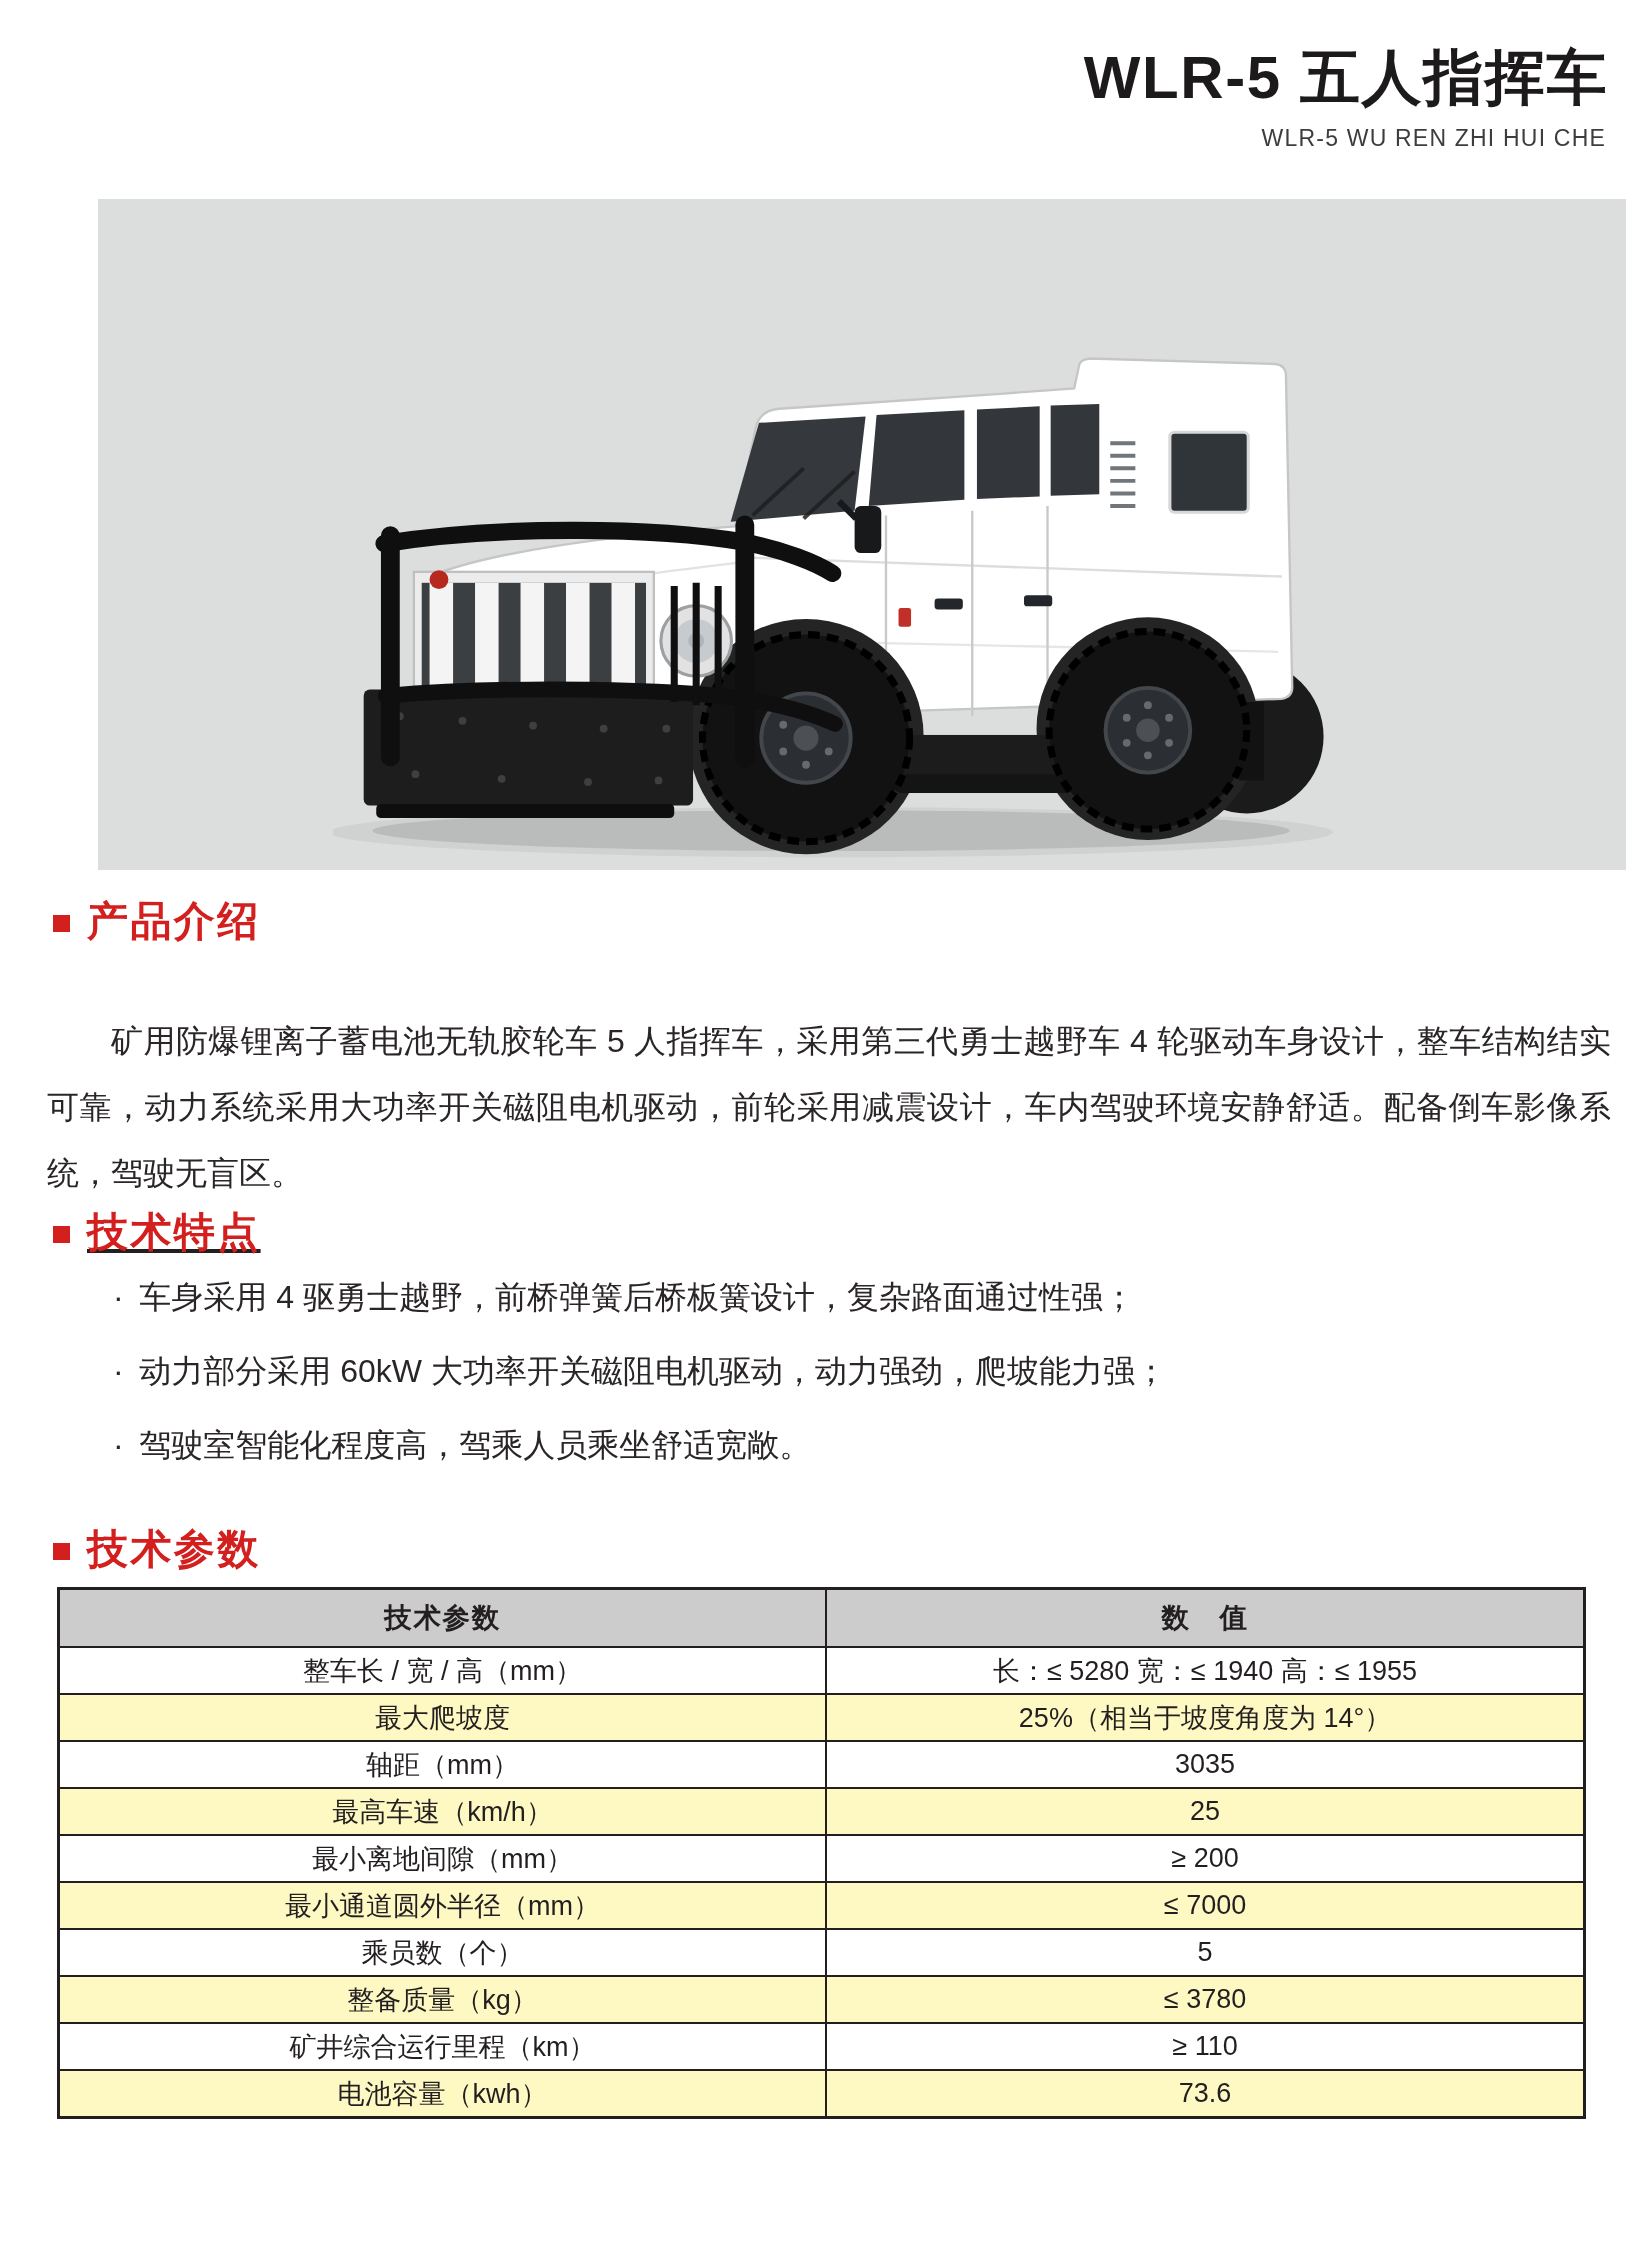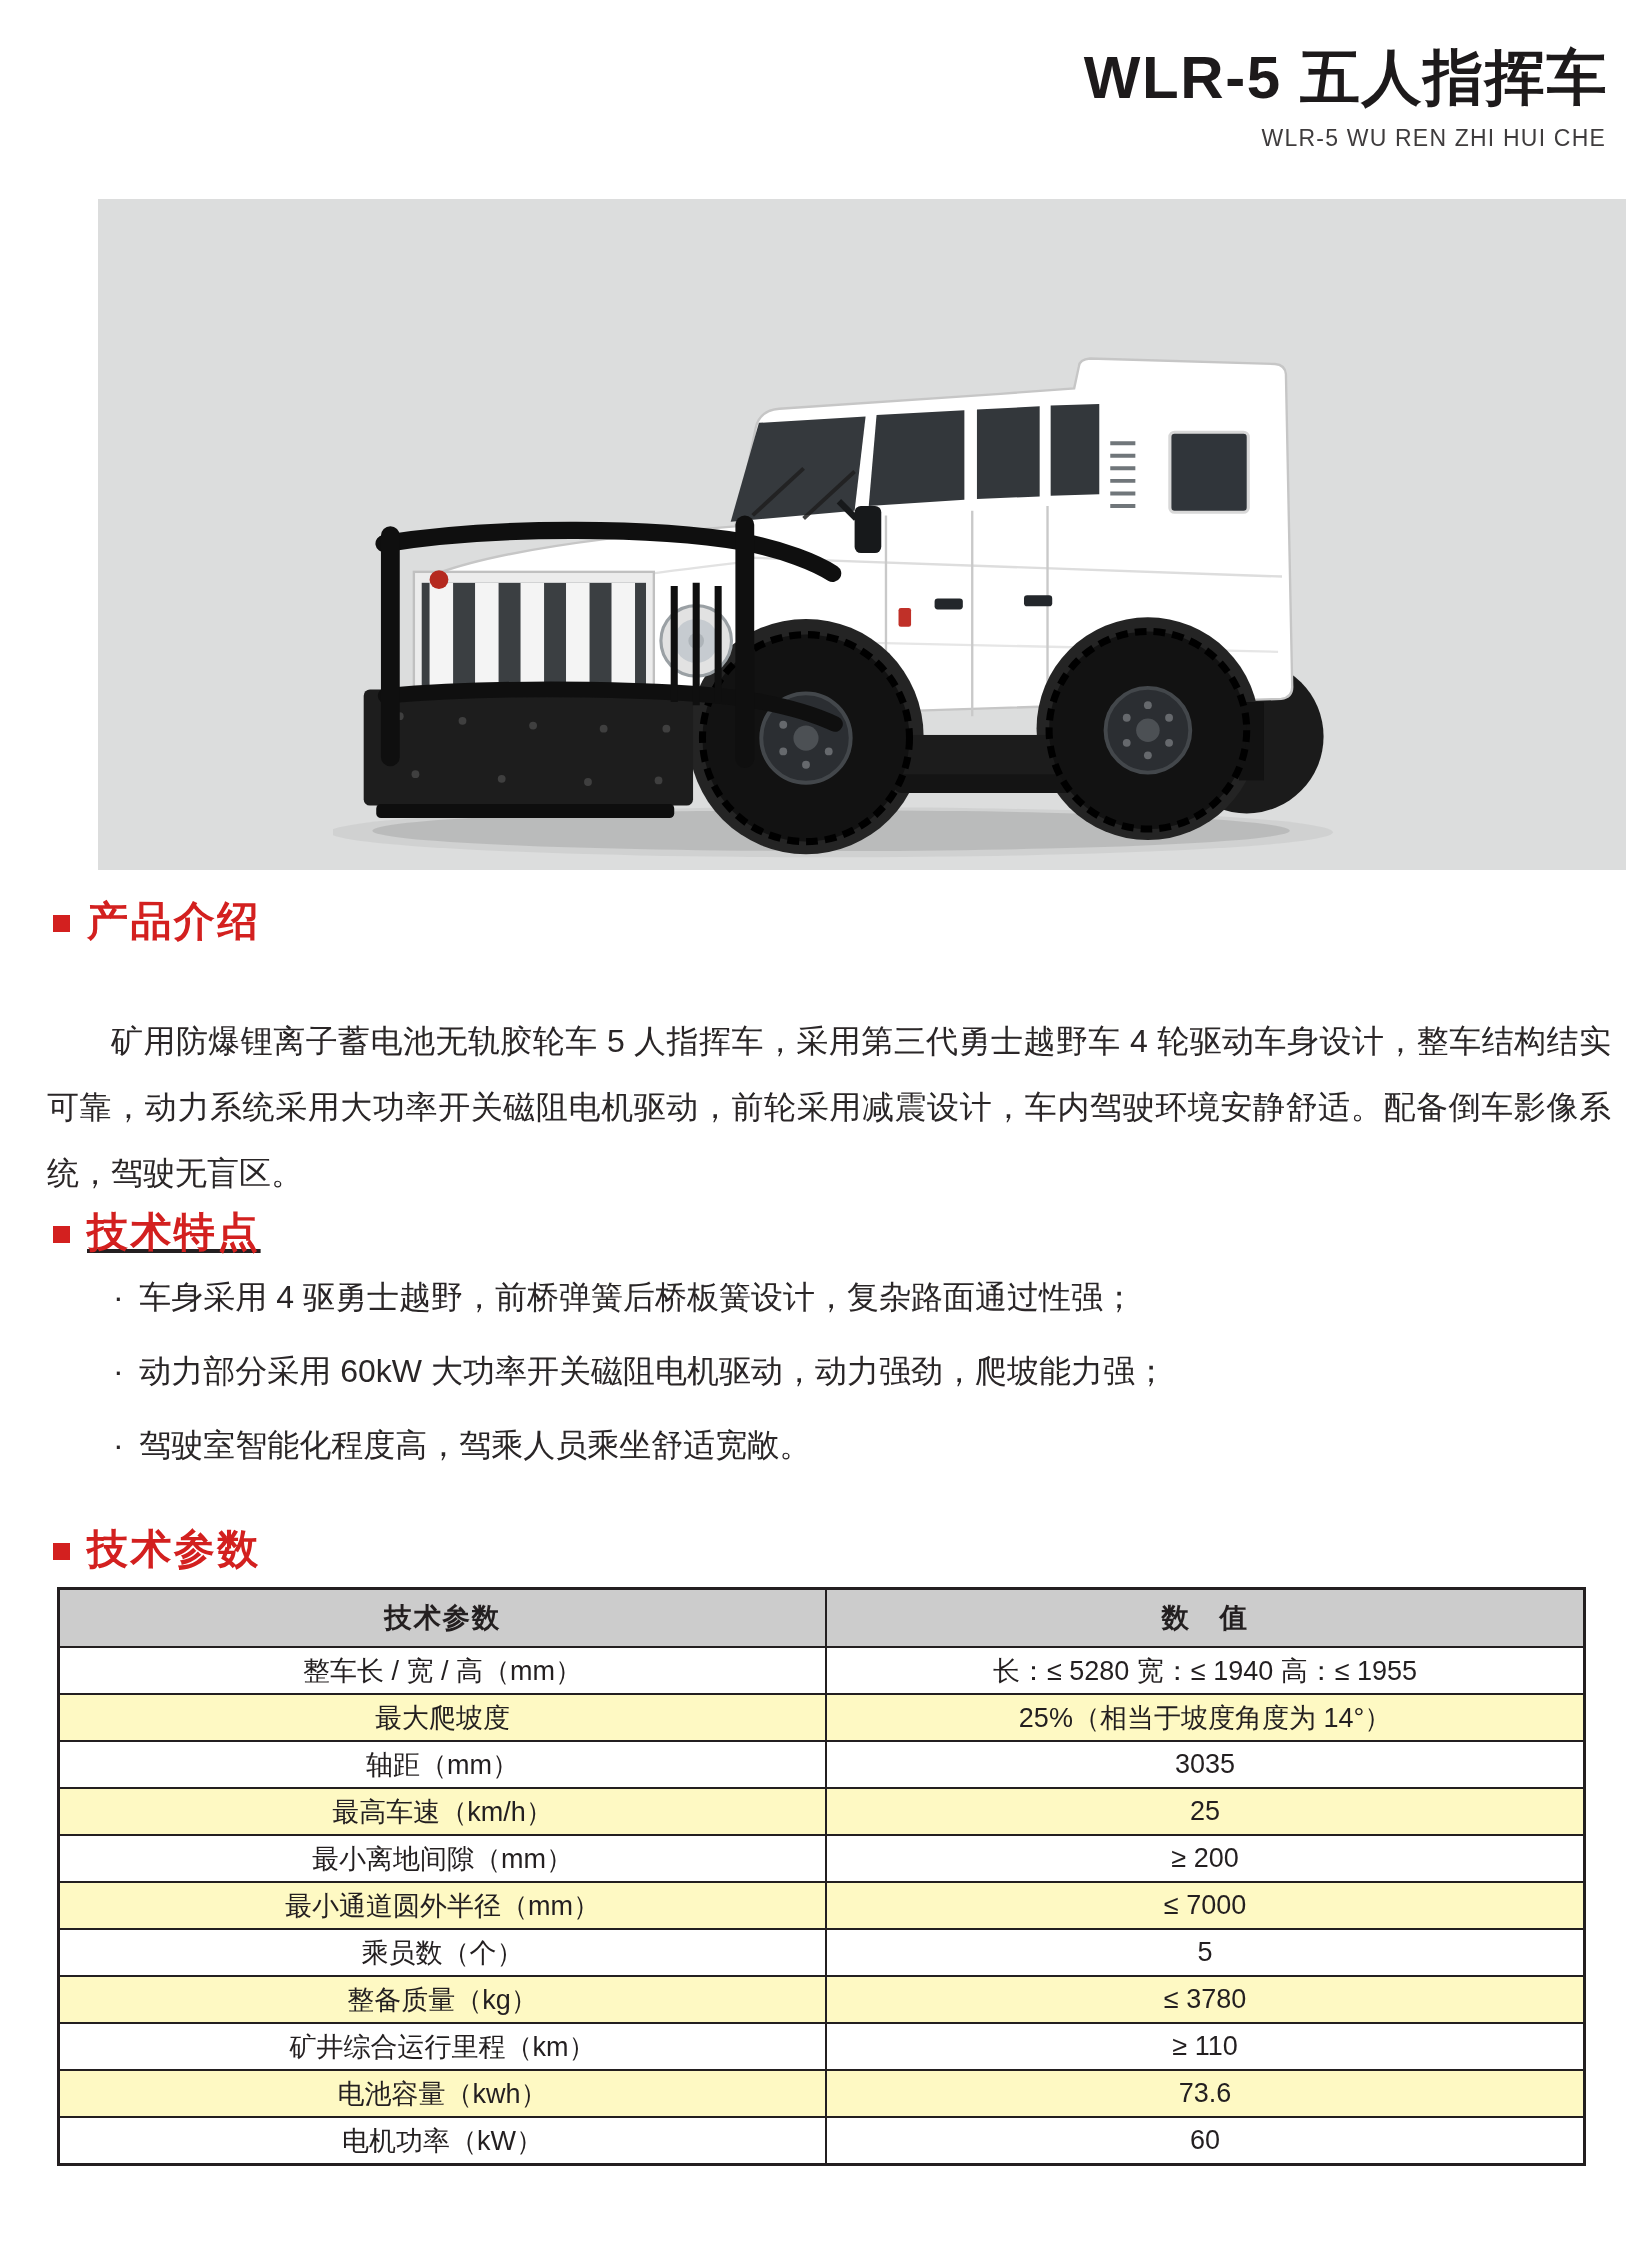--- a/index.html
+++ b/index.html
@@ -233,21 +233,17 @@
           <td>≤ 3780</td>
         </tr>
       <tr>
           <td>矿井综合运行里程（km）</td>
           <td>≥ 110</td>
         </tr>
       <tr class="alt">
           <td>电池容量（kwh）</td>
           <td>73.6</td>
         </tr>
-      <tr>
-          <td>电机功率（kW）</td>
-          <td>60</td>
-        </tr>
     </tbody>
   </table>
 
 </div>
 
 
 </body></html>

